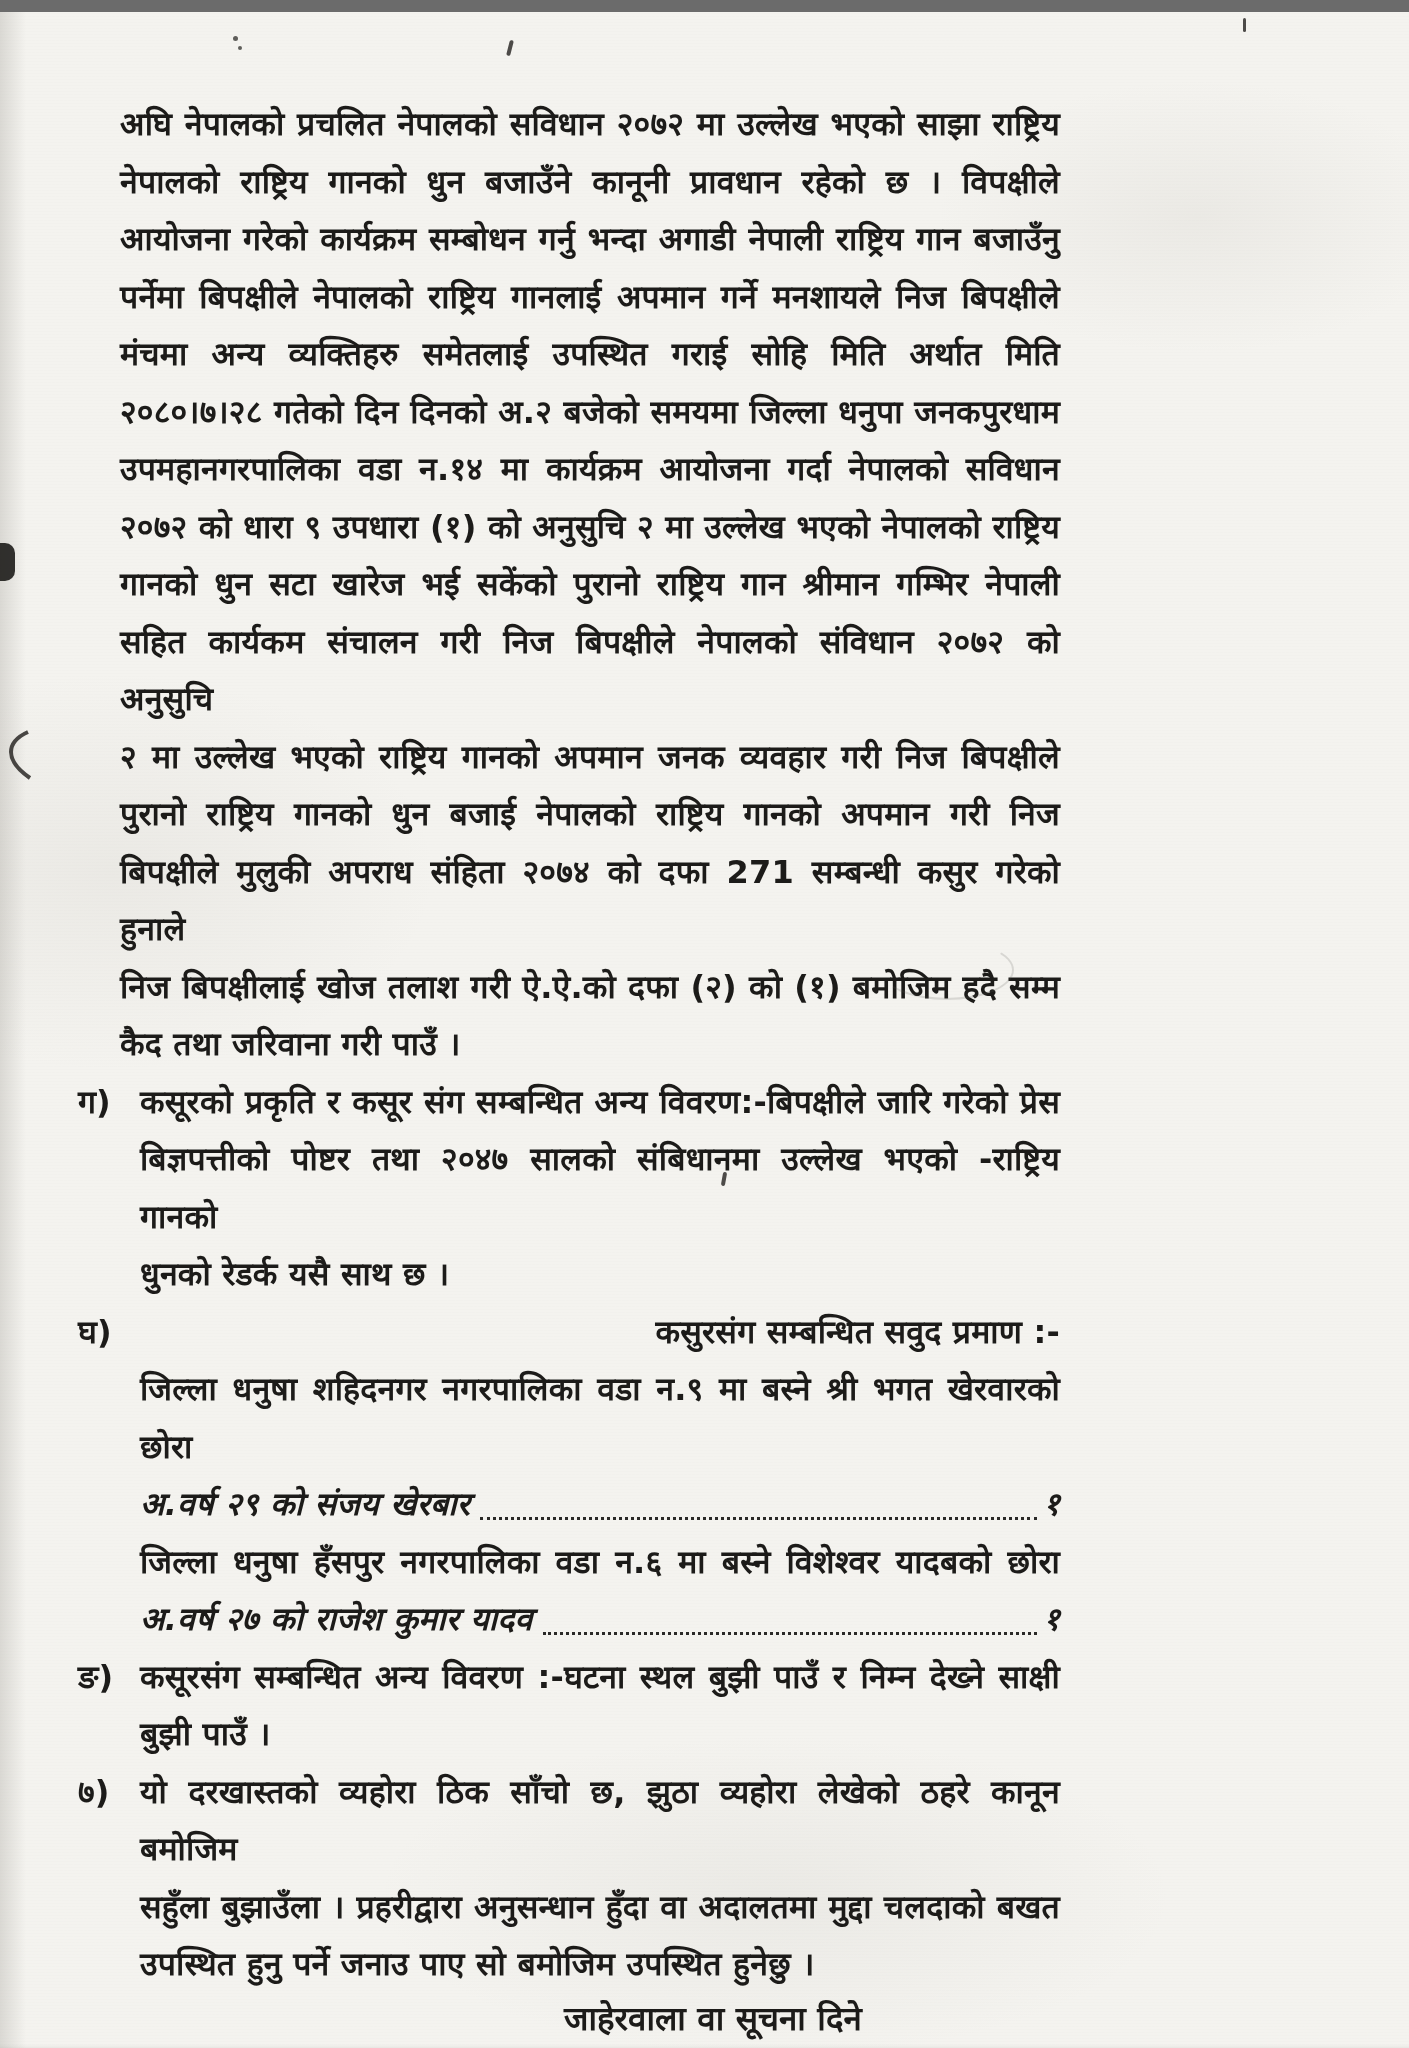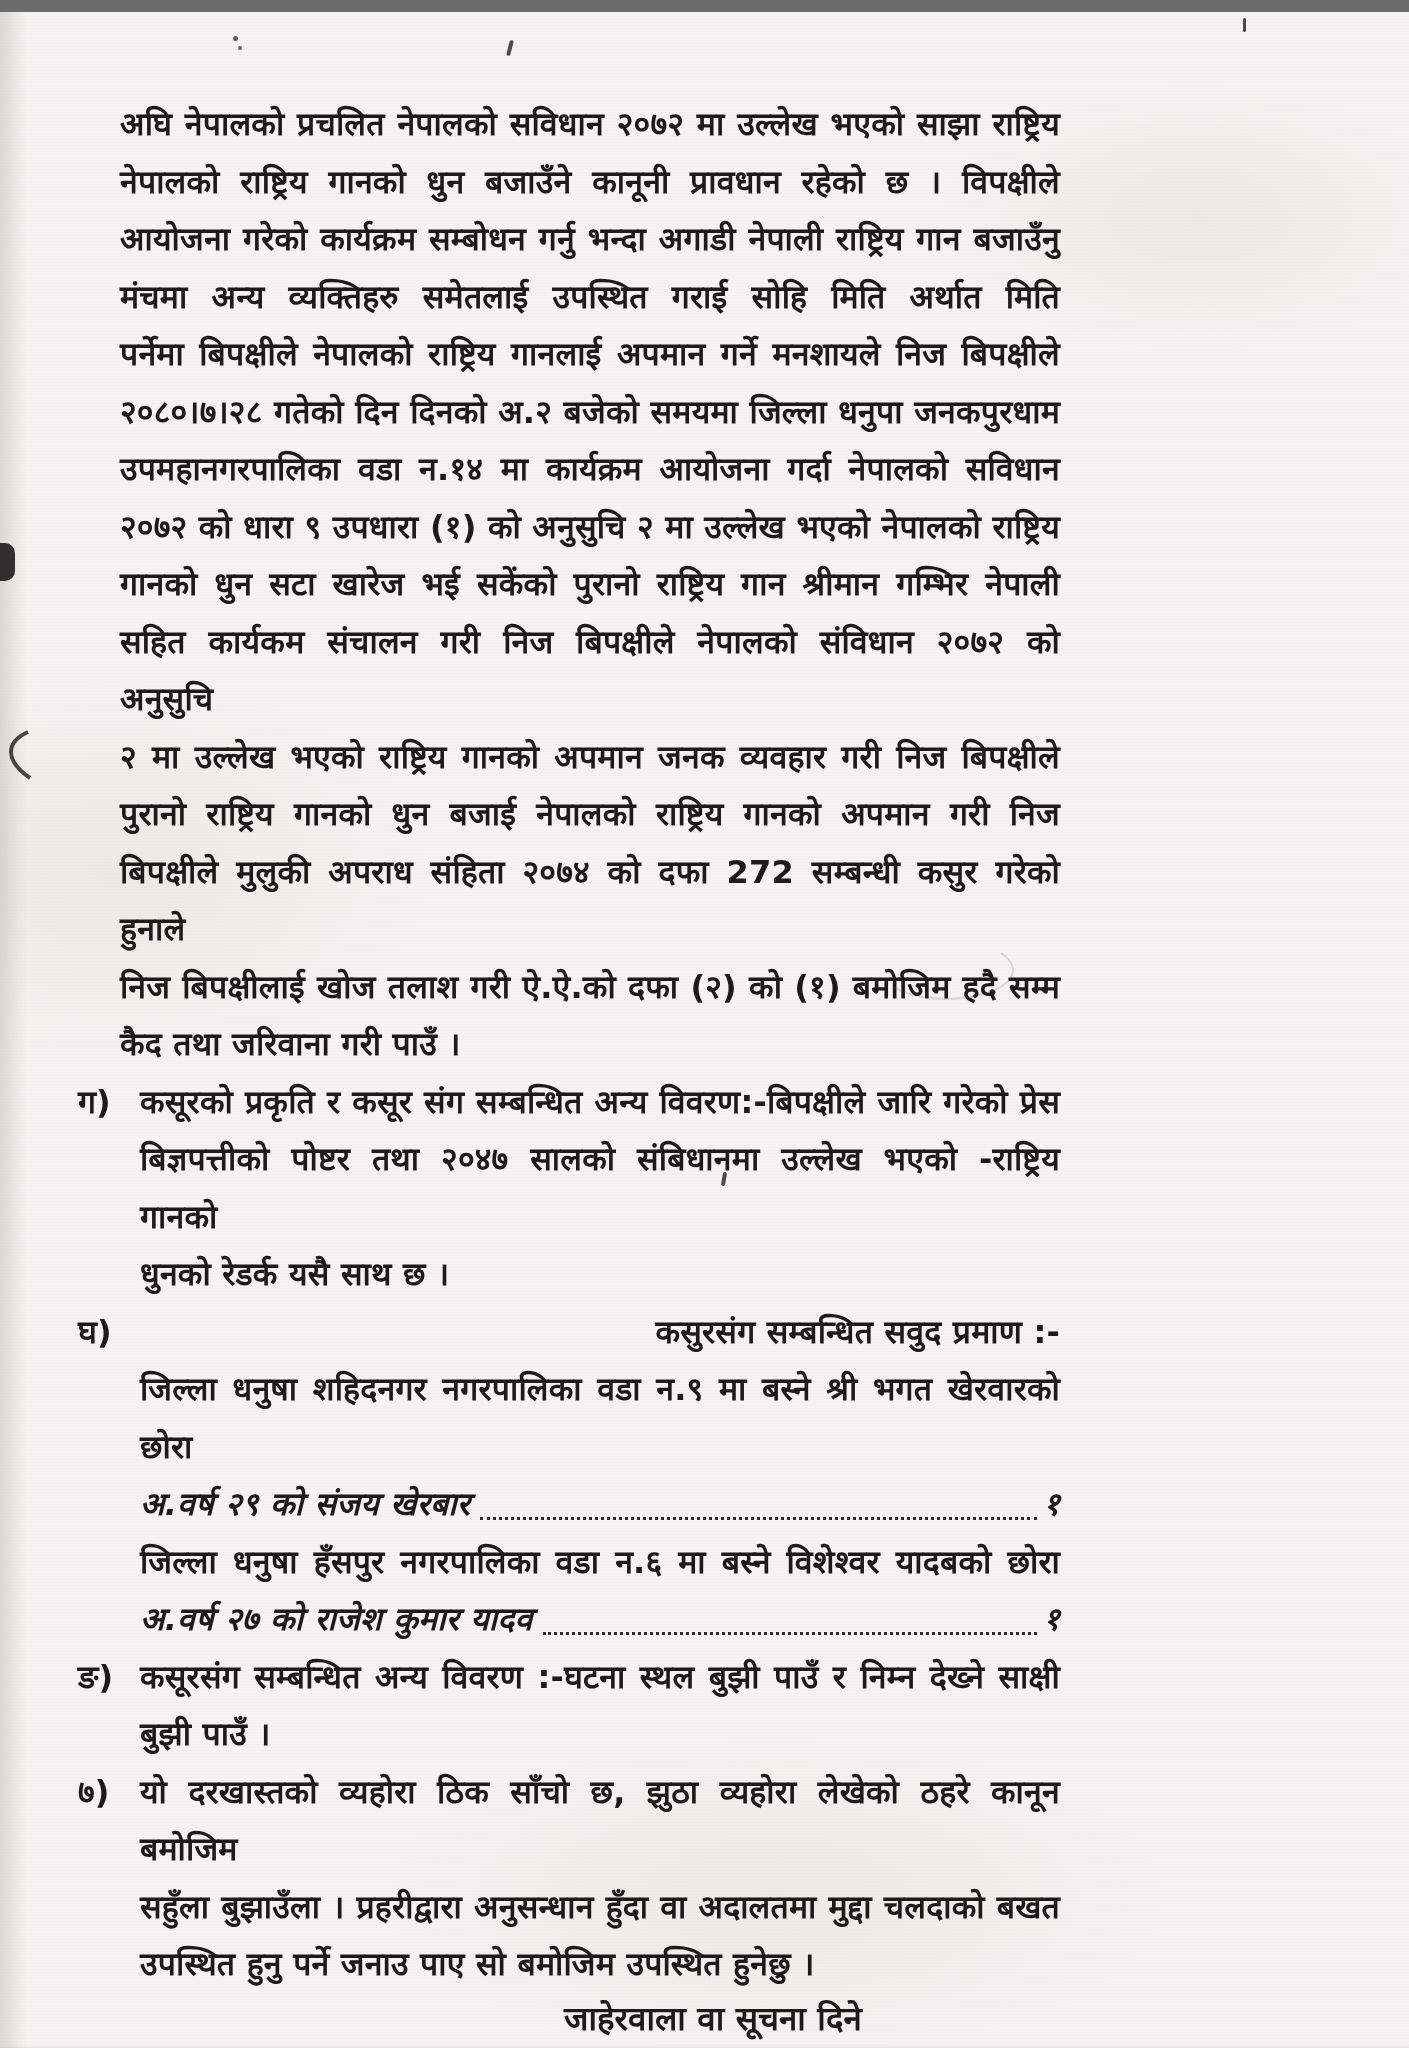--- a/index.html
+++ b/index.html
@@ -81,30 +81,30 @@
 </style>
 </head>
 <body>
 
 <div class="page">
 
   <div class="para">
     <div class="line j">अघि नेपालको प्रचलित नेपालको सविधान २०७२ मा उल्लेख भएको साझा राष्ट्रिय</div>
     <div class="line j">नेपालको राष्ट्रिय गानको धुन बजाउँने कानूनी प्रावधान रहेको छ । विपक्षीले</div>
     <div class="line j">आयोजना गरेको कार्यक्रम सम्बोधन गर्नु भन्दा अगाडी नेपाली राष्ट्रिय गान बजाउँनु</div>
+    <div class="line j">पर्नेमा बिपक्षीले नेपालको राष्ट्रिय गानलाई अपमान गर्ने मनशायले निज बिपक्षीले</div>
     <div class="line j">मंचमा अन्य व्यक्तिहरु समेतलाई उपस्थित गराई सोहि मिति अर्थात मिति</div>
-    <div class="line j">पर्नेमा बिपक्षीले नेपालको राष्ट्रिय गानलाई अपमान गर्ने मनशायले निज बिपक्षीले</div>
     <div class="line j">२०८०।७।२८ गतेको दिन दिनको अ.२ बजेको समयमा जिल्ला धनुपा जनकपुरधाम</div>
     <div class="line j">उपमहानगरपालिका वडा न.१४ मा कार्यक्रम आयोजना गर्दा नेपालको सविधान</div>
     <div class="line j">२०७२ को धारा ९ उपधारा (१) को अनुसुचि २ मा उल्लेख भएको नेपालको राष्ट्रिय</div>
     <div class="line j">गानको धुन सटा खारेज भई सकेंको पुरानो राष्ट्रिय गान श्रीमान गम्भिर नेपाली</div>
     <div class="line j">सहित कार्यकम संचालन गरी निज बिपक्षीले नेपालको संविधान २०७२ को अनुसुचि</div>
     <div class="line j">२ मा उल्लेख भएको राष्ट्रिय गानको अपमान जनक व्यवहार गरी निज बिपक्षीले</div>
     <div class="line j">पुरानो राष्ट्रिय गानको धुन बजाई नेपालको राष्ट्रिय गानको अपमान गरी निज</div>
-    <div class="line j">बिपक्षीले मुलुकी अपराध संहिता २०७४ को दफा 272 सम्बन्धी कसुर गरेको हुनाले</div>
+    <div class="line j">बिपक्षीले मुलुकी अपराध संहिता २०७४ को दफा 271 सम्बन्धी कसुर गरेको हुनाले</div>
     <div class="line j">निज बिपक्षीलाई खोज तलाश गरी ऐ.ऐ.को दफा (२) को (१) बमोजिम हदै सम्म</div>
     <div class="line">कैद तथा जरिवाना गरी पाउँ ।</div>
   </div>
 
   <div class="item">
     <div class="marker">ग)</div>
     <div class="content">
       <div class="line j lead">कसूरको प्रकृति र कसूर संग सम्बन्धित अन्य विवरण:-बिपक्षीले जारि गरेको प्रेस</div>
       <div class="line j">बिज्ञपत्तीको पोष्टर तथा २०४७ सालको संबिधानमा उल्लेख भएको -राष्ट्रिय गानको</div>
       <div class="line">धुनको रेडर्क यसै साथ छ ।</div>

